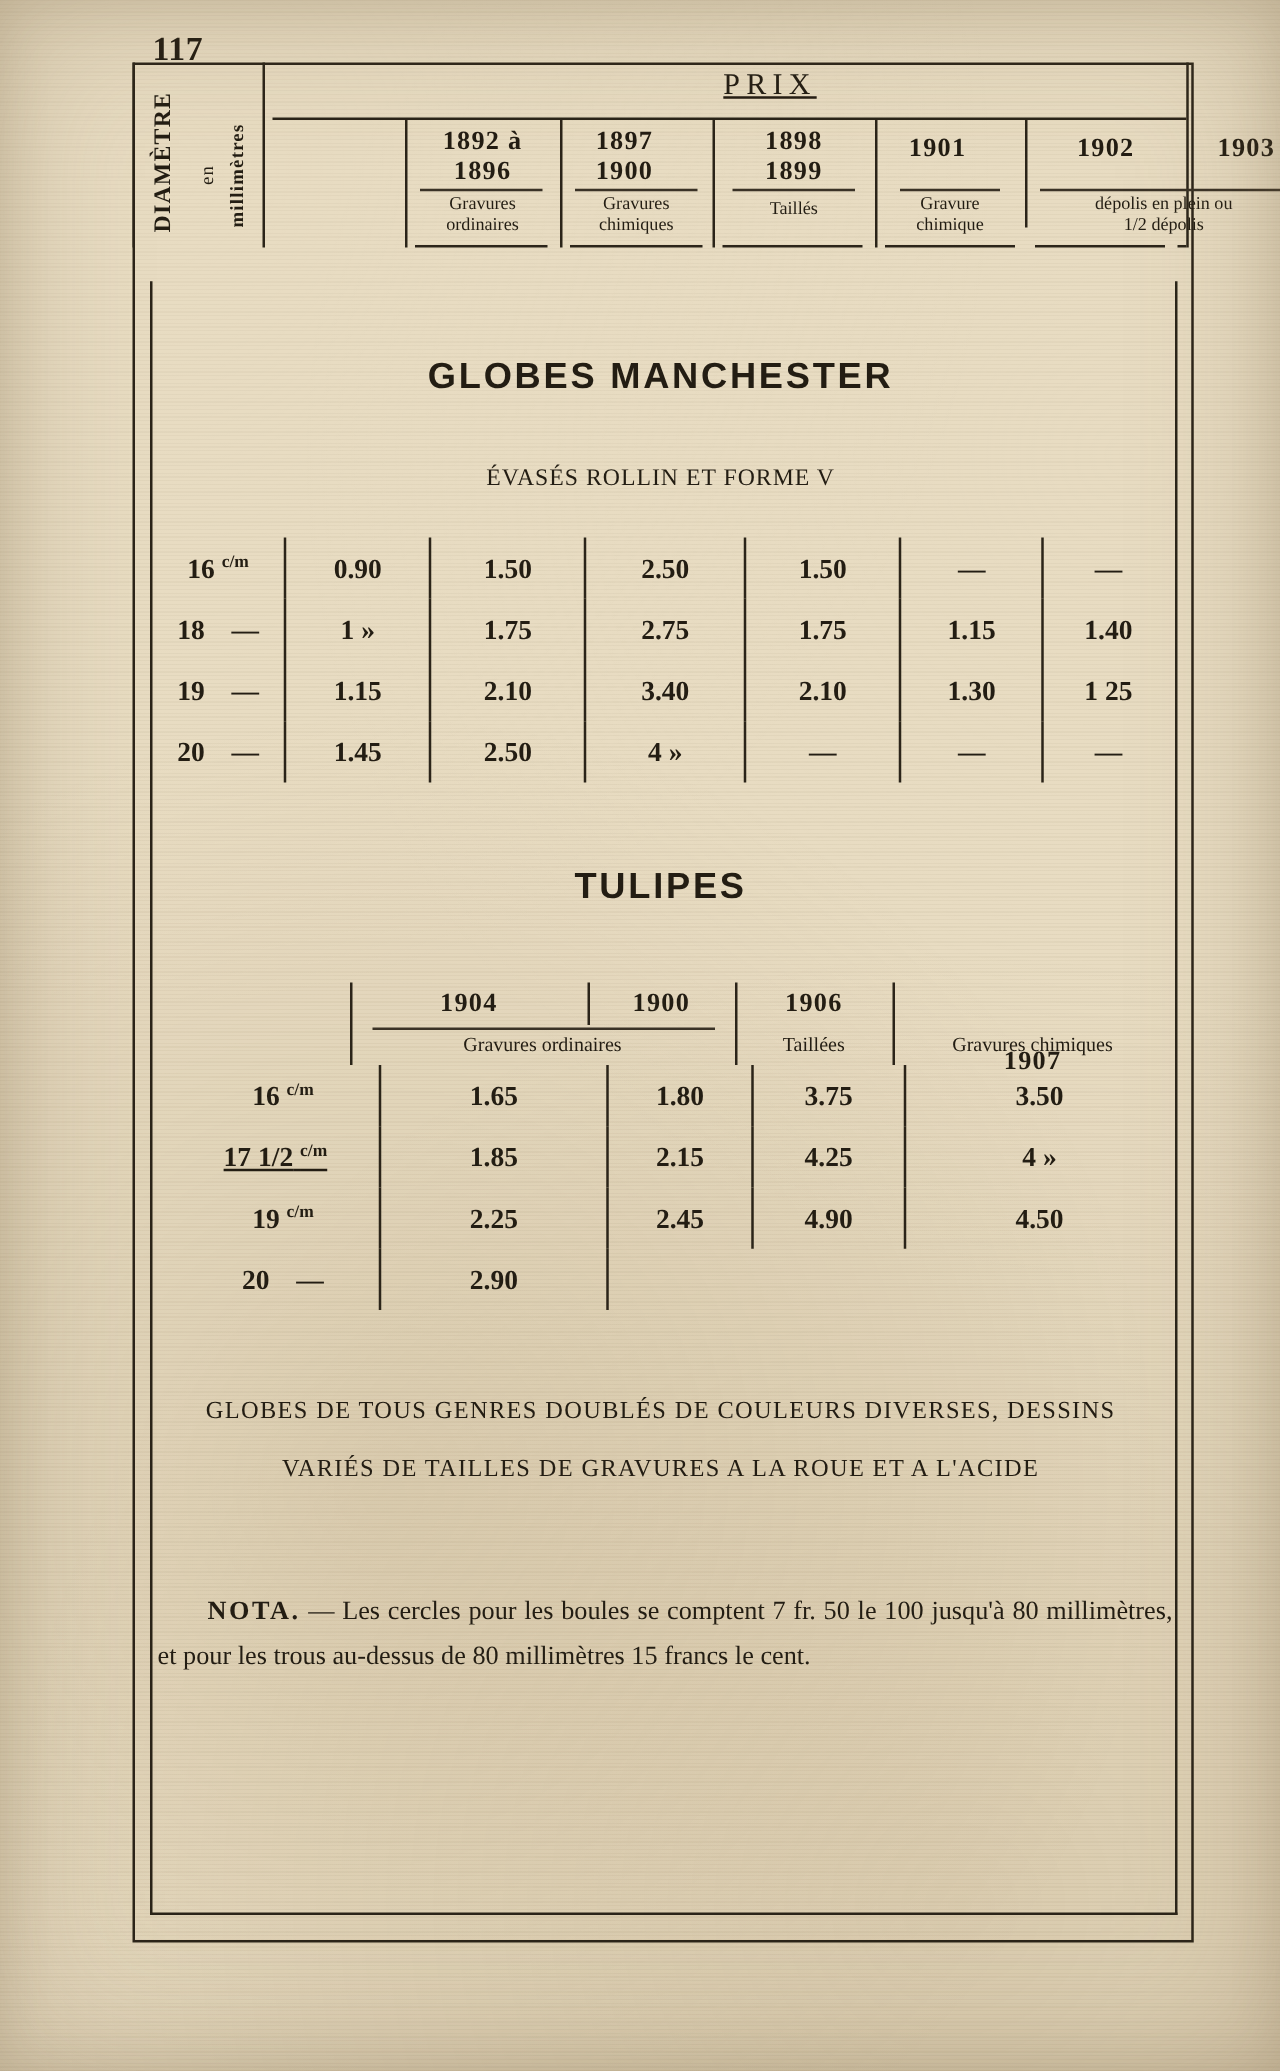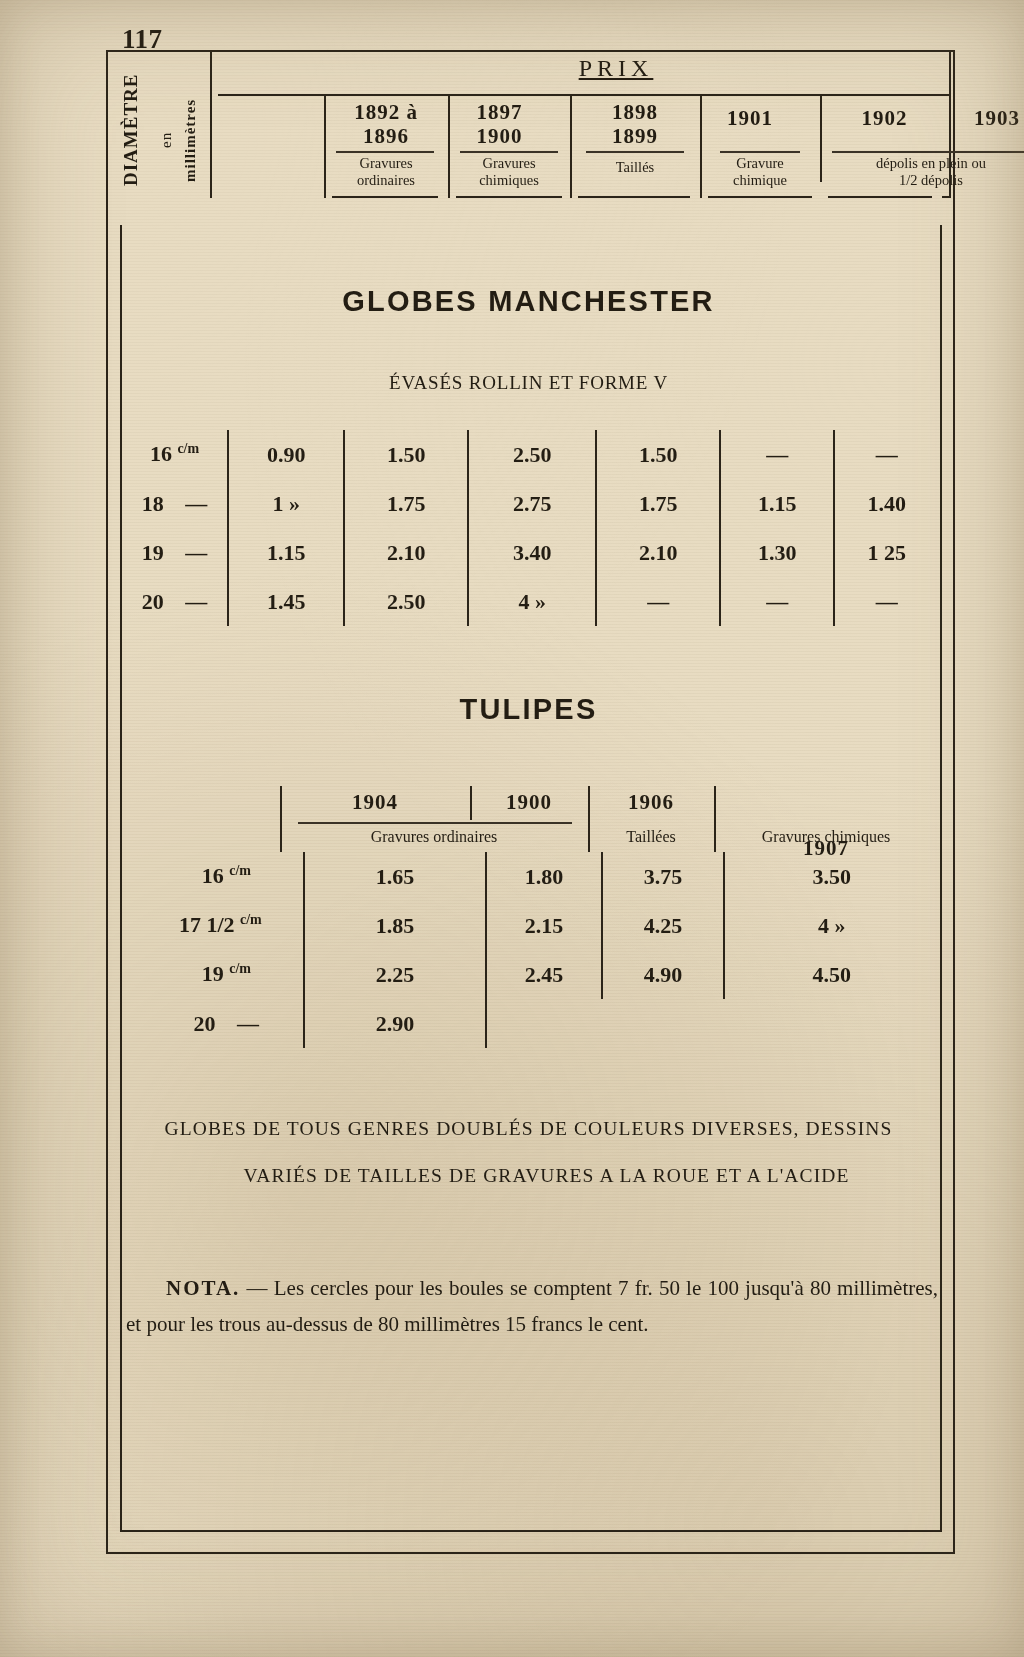--- a/index.html
+++ b/index.html
@@ -302,21 +302,21 @@
       <td class="lbl" style="width:158px;padding-left:28px;">
         <span>16</span>
         <span class="unit">c/m</span>
       </td>
       <td class="vsep" style="width:190px;">1.65</td>
       <td class="vsep" style="width:118px;">1.80</td>
       <td class="vsep" style="width:126px;">3.75</td>
       <td class="vsep" style="width:224px;">3.50</td>
     </tr>
     <tr>
-      <td class="lbl" style="padding-left:16px;">
+      <td class="lbl" style="padding-left:16px;text-decoration:underline;">
         <span>17 1/2</span>
         <span class="unit">c/m</span>
       </td>
       <td class="vsep">1.85</td>
       <td class="vsep">2.15</td>
       <td class="vsep">4.25</td>
       <td class="vsep">4 »</td>
     </tr>
     <tr>
       <td class="lbl" style="padding-left:28px;">
@@ -335,21 +335,21 @@
       </td>
       <td class="vsep">2.90</td>
       <td class="vsep"></td>
       <td></td>
       <td></td>
     </tr>
   </tbody>
 </table>
 
 <div class="foot-line" style="left:106px;top:1118px;">GLOBES DE TOUS GENRES DOUBLÉS DE COULEURS DIVERSES, DESSINS</div>
-<div class="foot-line" style="left:106px;top:1165px;padding-left:18px;">VARIÉS DE TAILLES DE GRAVURES A LA ROUE ET A L'ACIDE</div>
+<div class="foot-line" style="left:106px;top:1165px;">VARIÉS DE TAILLES DE GRAVURES A LA ROUE ET A L'ACIDE</div>
 
 <div class="nota" style="top:1270px;">
   <span style="padding-left:40px;"></span><span class="spaced">NOTA.</span>
   <span>—</span>
   <span>Les cercles pour les boules se comptent 7 fr. 50 le 100 jusqu'à 80 millimètres, et pour les trous au-dessus de 80 millimètres 15 francs le cent.</span>
 </div>
 
 <div class="vignette"></div>
 
 </body></html>

